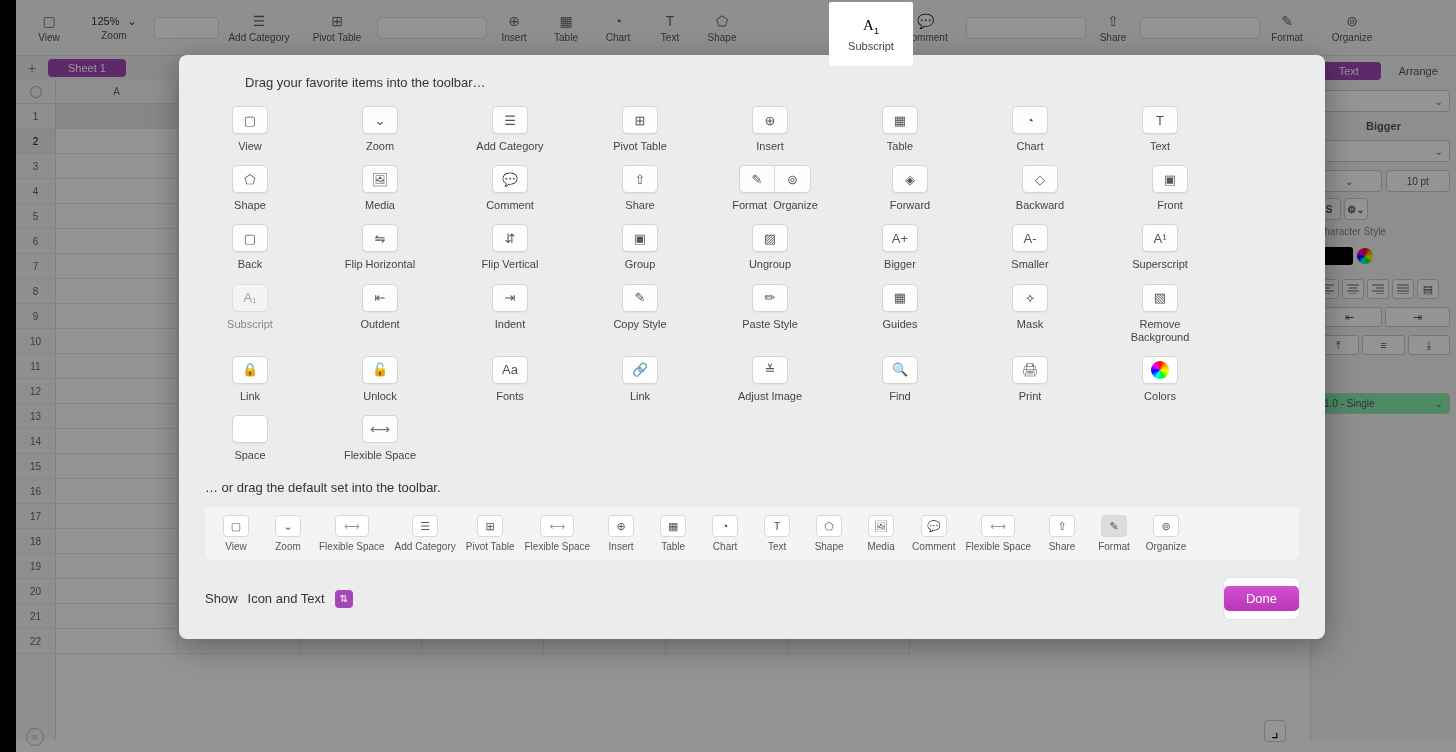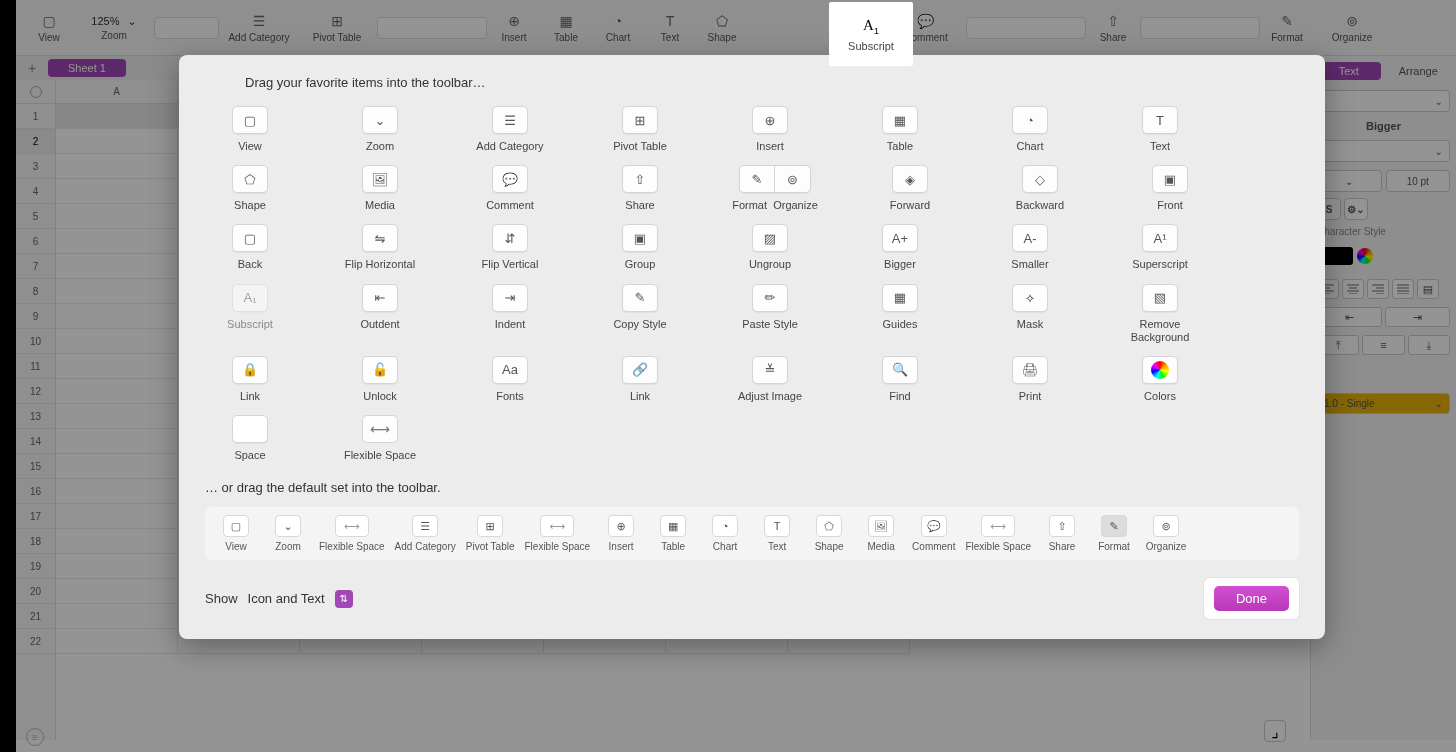--- a/index.html
+++ b/index.html
@@ -45,21 +45,21 @@
 .layout-row { display: flex; justify-content: space-around; margin: 8px 0; font-size: 11px; }
 .layout-row span.on { font-weight: 600; }
 .pt-row { display: flex; gap: 4px; margin: 6px 0; }
 .pt-box { flex: 1; height: 22px; background: #fff; border: 1px solid #ccc; border-radius: 4px; display: flex; align-items: center; justify-content: center; font-size: 10px; }
 .btn-row { display: flex; gap: 3px; margin: 6px 0; }
 .mini-btn { width: 24px; height: 22px; background: #fff; border: 1px solid #ccc; border-radius: 4px; display: flex; align-items: center; justify-content: center; font-size: 10px; font-weight: bold; }
 .color-box { width: 36px; height: 18px; background: #000; border-radius: 3px; margin: 6px 0; }
 .align-row { display: flex; gap: 3px; margin: 8px 0; }
 .align-b { width: 22px; height: 20px; border: 1px solid #ccc; background: #fff; border-radius: 3px; display: flex; align-items: center; justify-content: center; }
 .align-b svg { width: 12px; height: 10px; }
-.spacing-dd { background: #eab308; border: 1px solid #ccc; border-radius: 4px; padding: 4px 6px; font-size: 10px; display: flex; justify-content: space-between; align-items: center; }
+.spacing-dd { background: #86efac; border: 1px solid #ccc; border-radius: 4px; padding: 4px 6px; font-size: 10px; display: flex; justify-content: space-between; align-items: center; }
 
 
 .dim { position: absolute; inset: 0; background: rgba(0,0,0,0.42); }
 
 
 .sheet { position: absolute; left: 163px; top: 55px; width: 1146px; background: #ececec; border-radius: 8px; box-shadow: 0 8px 30px rgba(0,0,0,0.35); padding: 20px 26px; }
 .sheet-hdr { font-size: 13px; color: #333; margin-bottom: 16px; margin-left: 40px; }
 .palette { display: flex; flex-wrap: wrap; gap: 12px 40px; margin-bottom: 18px; }
 .pal-item { width: 90px; display: flex; flex-direction: column; align-items: center; gap: 6px; }
 .pal-item.wide { width: 100px; }
@@ -79,21 +79,21 @@
 .def-ico { width: 26px; height: 22px; background: #fff; border: 1px solid #d8d8d8; border-radius: 4px; display: flex; align-items: center; justify-content: center; font-size: 11px; color: #555; }
 .def-ico.flex { width: 34px; position: relative; }
 .def-ico.flex::before { content: "⟷"; color: #999; font-size: 11px; }
 .def-ico.format { background: #dcdcdc; }
 .def-lbl { font-size: 10px; color: #555; }
 
 .sheet-footer { display: flex; align-items: center; justify-content: space-between; }
 .show-group { display: flex; align-items: center; gap: 10px; font-size: 13px; color: #333; }
 .show-sel { display: flex; align-items: center; gap: 10px; }
 .seg-ico { width: 18px; height: 18px; background: #a347b8; border-radius: 4px; display: flex; align-items: center; justify-content: center; color: #fff; font-size: 10px; }
-.done-wrap { background: #fff; padding: 8px 10px; border-radius: 6px; box-shadow: 0 0 0 1px rgba(0,0,0,0.04); }
+.done-wrap { background: #fff; padding: 8px 0; border-radius: 6px; box-shadow: 0 0 0 1px rgba(0,0,0,0.04); }
 .done-btn { background: #c53bc5; background: linear-gradient(#d24fd2,#b838b8); color: #fff; border: none; border-radius: 5px; padding: 5px 22px; font-size: 13px; font-weight: 500; cursor: pointer; }
 
 
 .subscript-hl { position: absolute; left: 813px; top: 2px; width: 84px; height: 64px; background: #fff; display: flex; flex-direction: column; align-items: center; justify-content: center; gap: 4px; z-index: 50; border-radius: 2px; }
 .subscript-hl .ico { font-size: 15px; color: #000000; font-family: Georgia, serif; }
 .subscript-hl .lbl { font-size: 11px; color: #444; }
 
 
 .wheel { width: 18px; height: 18px; border-radius: 50%; background: conic-gradient(red,orange,yellow,lime,cyan,blue,magenta,red); }
 

